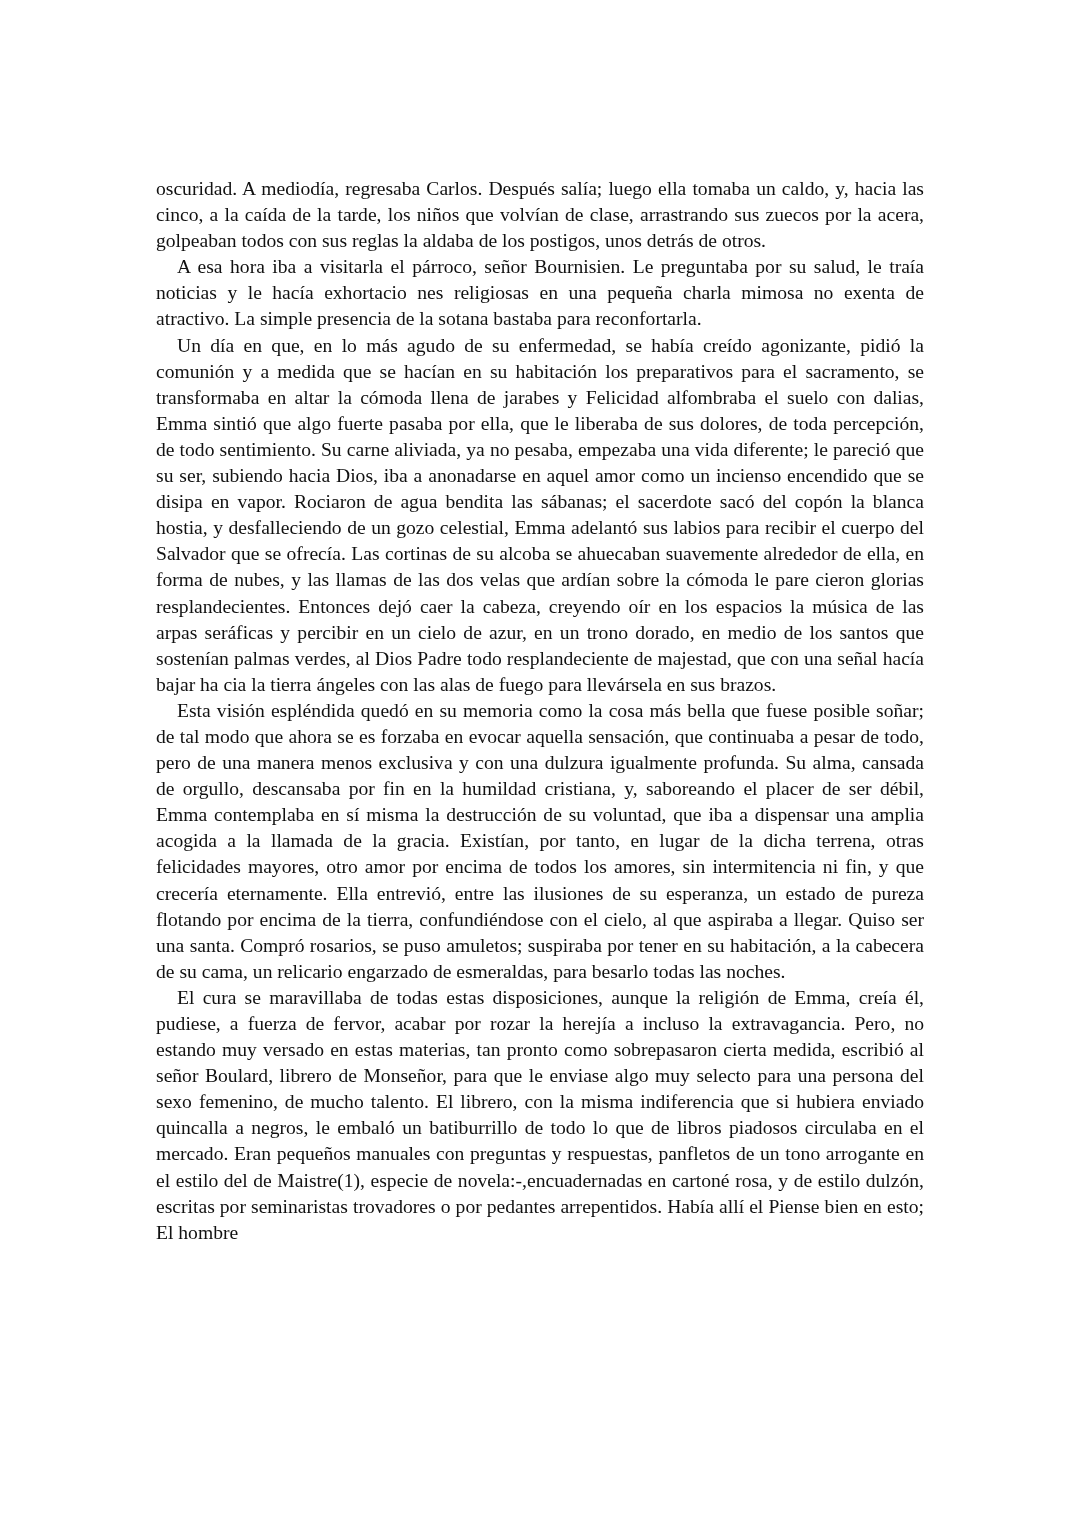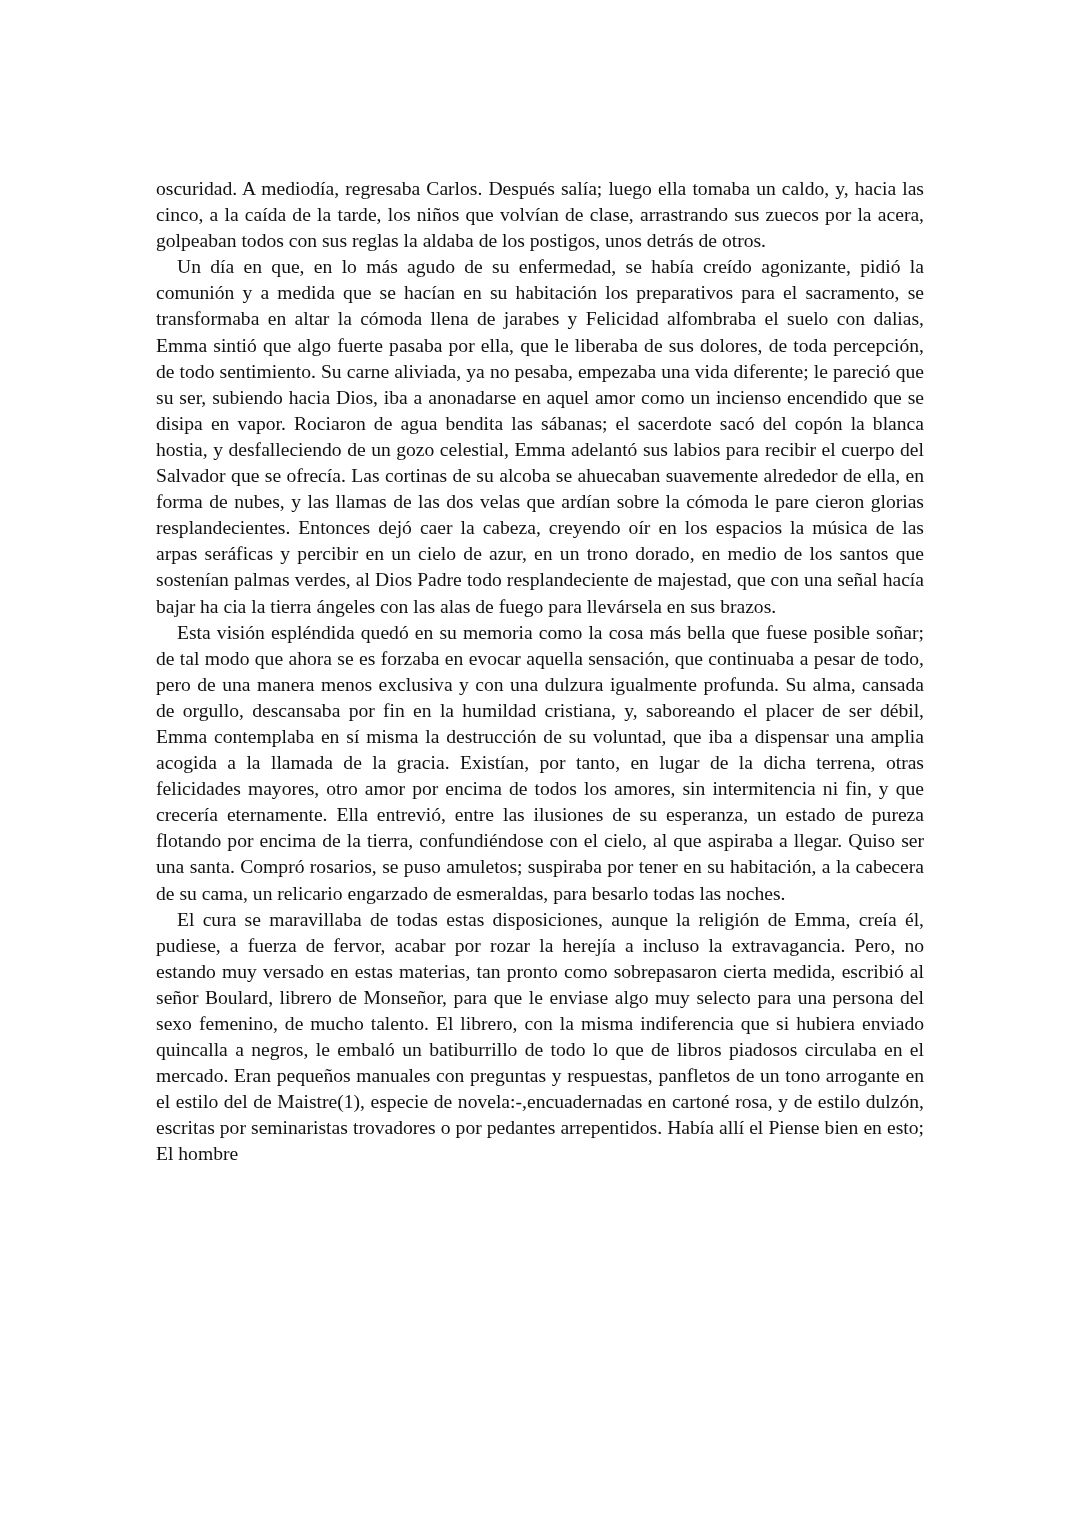--- a/index.html
+++ b/index.html
@@ -52,20 +52,21 @@
   }
 </style>
 </head>
 <body>
 
 <div class="page">
   <div class="text-block">
 
     <p class="para no-indent">oscuridad. A mediodía, regresaba Carlos. Después salía; luego ella tomaba un caldo, y, hacia las cinco, a la caída de la tarde, los niños que volvían de clase, arrastrando sus zuecos por la acera, golpeaban todos con sus reglas la aldaba de los postigos, unos detrás de otros.</p>
 
+    <p class="para">A esa hora iba a visitarla el párroco, señor Bournisien. Le preguntaba por su salud, le traía noticias y le hacía exhortacio nes religiosas en una pequeña charla mimosa no exenta de atractivo. La simple presencia de la sotana bastaba para reconfortarla.</p>
 
     <p class="para">Un día en que, en lo más agudo de su enfermedad, se había creído agonizante, pidió la comunión y a medida que se hacían en su habitación los preparativos para el sacramento, se transformaba en altar la cómoda llena de jarabes y Felicidad alfombraba el suelo con dalias, Emma sintió que algo fuerte pasaba por ella, que le liberaba de sus dolores, de toda percepción, de todo sentimiento. Su carne aliviada, ya no pesaba, empezaba una vida diferente; le pareció que su ser, subiendo hacia Dios, iba a anonadarse en aquel amor como un incienso encendido que se disipa en vapor. Rociaron de agua bendita las sábanas; el sacerdote sacó del copón la blanca hostia, y desfalleciendo de un gozo celestial, Emma adelantó sus labios para recibir el cuerpo del Salvador que se ofrecía. Las cortinas de su alcoba se ahuecaban suavemente alrededor de ella, en forma de nubes, y las llamas de las dos velas que ardían sobre la cómoda le pare cieron glorias resplandecientes. Entonces dejó caer la cabeza, creyendo oír en los espacios la música de las arpas seráficas y percibir en un cielo de azur, en un trono dorado, en medio de los santos que sostenían palmas verdes, al Dios Padre todo resplandeciente de majestad, que con una señal hacía bajar ha cia la tierra ángeles con las alas de fuego para llevársela en sus brazos.</p>
 
     <p class="para">Esta visión espléndida quedó en su memoria como la cosa más bella que fuese posible soñar; de tal modo que ahora se es forzaba en evocar aquella sensación, que continuaba a pesar de todo, pero de una manera menos exclusiva y con una dulzura igualmente profunda. Su alma, cansada de orgullo, descansaba por fin en la humildad cristiana, y, saboreando el placer de ser débil, Emma contemplaba en sí misma la destrucción de su voluntad, que iba a dispensar una amplia acogida a la llamada de la gracia. Existían, por tanto, en lugar de la dicha terrena, otras felicidades mayores, otro amor por encima de todos los amores, sin intermitencia ni fin, y que crecería eternamente. Ella entrevió, entre las ilusiones de su esperanza, un estado de pureza flotando por encima de la tierra, confundiéndose con el cielo, al que aspiraba a llegar. Quiso ser una santa. Compró rosarios, se puso amuletos; suspiraba por tener en su habitación, a la cabecera de su cama, un relicario engarzado de esmeraldas, para besarlo todas las noches.</p>
 
     <p class="para last-ragged" id="para-5"><span>El cura se maravillaba de todas estas disposiciones, aunque la religión de Emma, creía él, pudiese, a fuerza de fervor, acabar por rozar la herejía a incluso la extravagancia. Pero, no estando muy versado en estas materias, tan pronto como sobrepasaron cierta medida, escribió al señor Boulard, librero de Monseñor, para que le enviase algo muy selecto para una persona del sexo femenino, de mucho talento. El librero, con la misma indiferencia que si hubiera enviado quincalla a negros, le embaló un batiburrillo de todo lo que de libros piadosos circulaba en el mercado. Eran pequeños manuales con preguntas y respuestas, panfletos de un tono arrogante en el estilo del de Maistre(1), especie de novela:-,encuadernadas en cartoné rosa, y de estilo dulzón, escritas por seminaristas trovadores o por pedantes arrepentidos. Había allí el </span><span class="ital">Piense bien en esto;</span><span> </span><span class="ital">El hombre</span></p>
 
   </div>
 </div>
 

